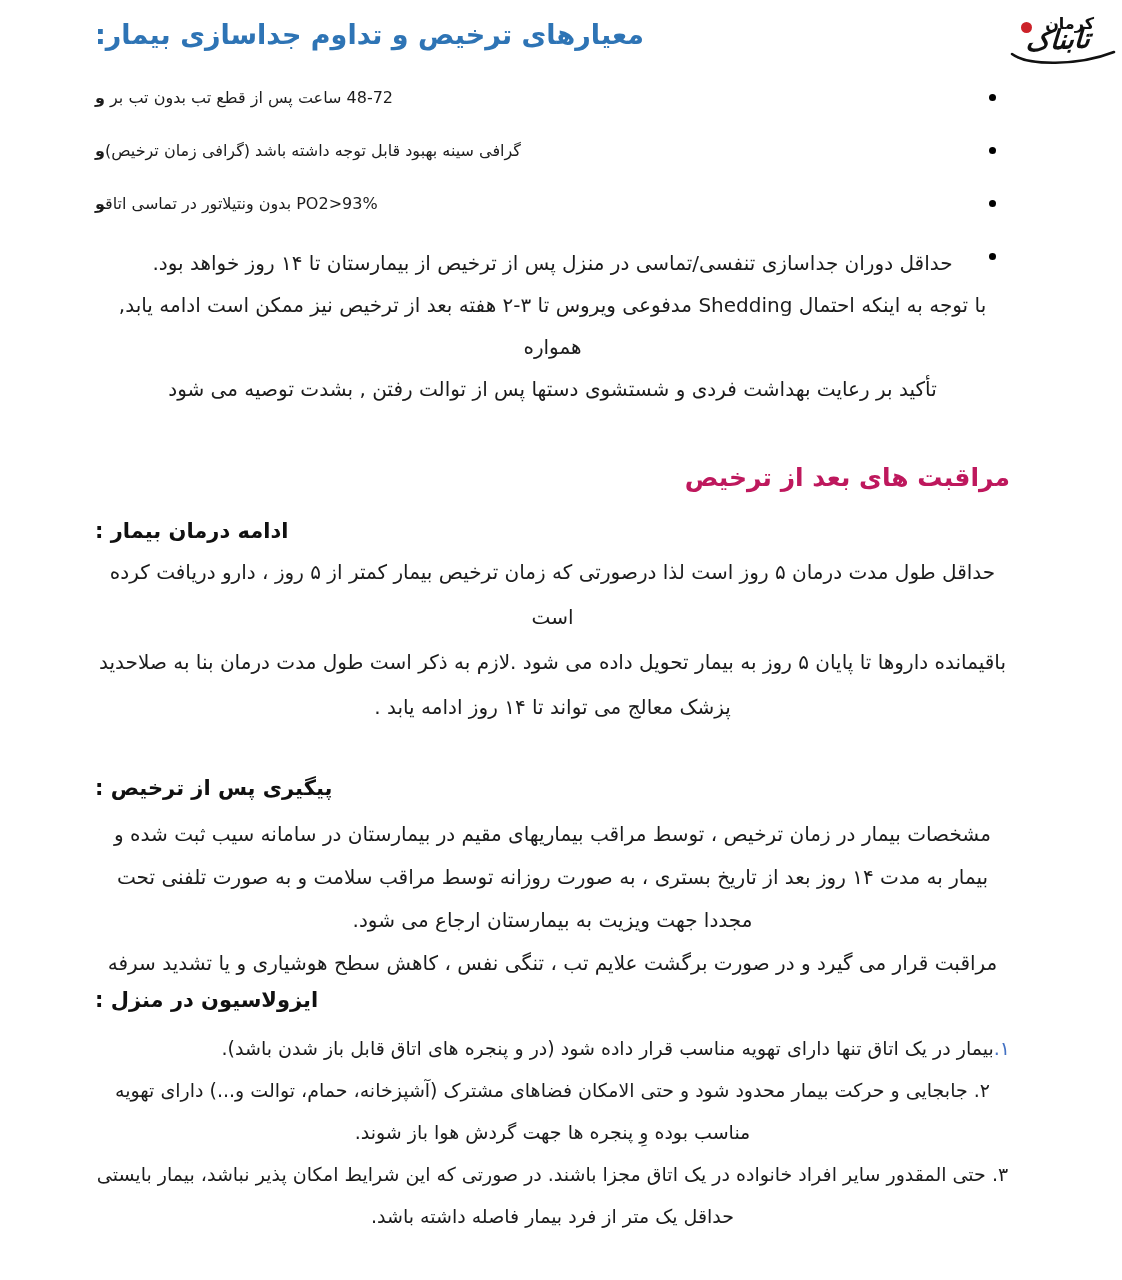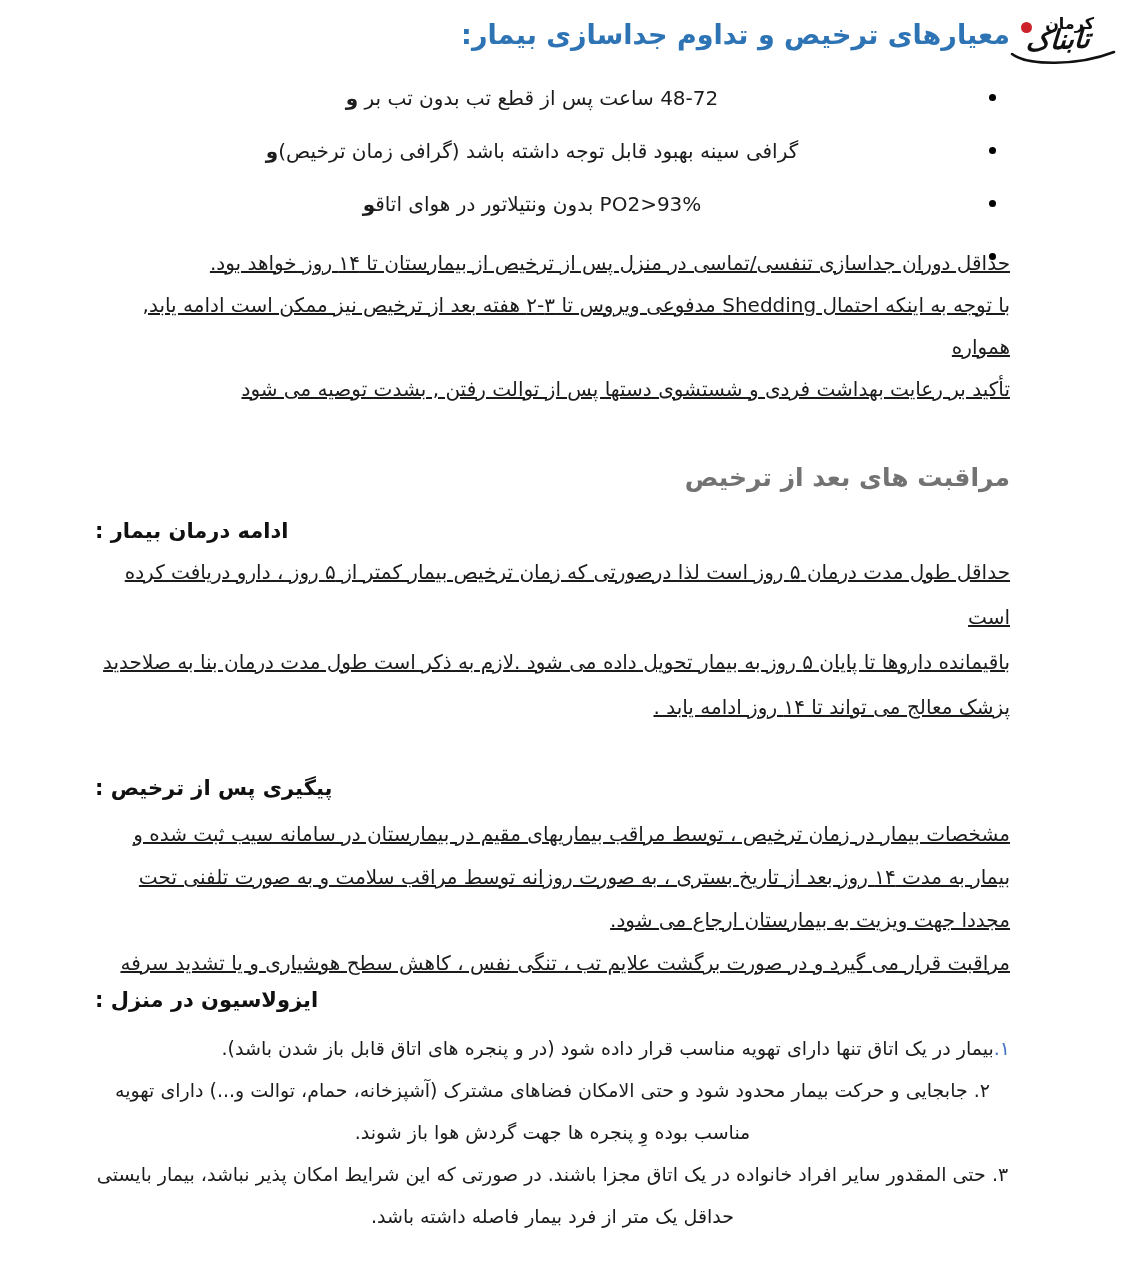--- a/index.html
+++ b/index.html
@@ -36,51 +36,51 @@
   .logo-reddot {
     position:absolute; top:16px; right:88px;
     width:11px; height:11px; border-radius:50%;
     background:#cc2229;
   }
   .logo-swash { position:absolute; left:0; bottom:2px; }
 
   
   .title {
     color:#2e74b5; font-weight:bold; font-size:27px;
-    line-height:40px; text-align:right;
+    line-height:40px; text-align:left;
   }
   .h2 {
-    color:#737373; font-weight:bold; font-size:25px;
+    color:#be185d; font-weight:bold; font-size:25px;
     line-height:36px; text-align:right; margin-top:50px;
   }
   .sub {
     color:#111; font-weight:bold; font-size:21px;
     line-height:30px; text-align:left;
   }
   .sub1 { margin-top:20px; }
   .sub2 { margin-top:43px; }
   .sub3 { margin-top:0; }
 
   
   .bullets { margin-top:28px; padding-right:14px; }
   .bullet-item {
     position:relative; padding-right:27px;
-    font-size:20px; line-height:30px; margin-bottom:23px;
-    text-align:center;
+    font-size:16px; line-height:30px; margin-bottom:23px;
+    text-align:left;
   }
   .bullet-dot {
     position:absolute; right:0; top:11px;
     width:7px; height:7px; border-radius:50%; background:#000;
   }
   .andb { font-weight:bold; }
   .ltrnum { direction:ltr; unicode-bidi:isolate; }
 
   
   .para { margin-top:4px; }
-  .para-line { font-size:20px; text-align:right;text-decoration:underline; }
+  .para-line { font-size:20px; text-align:center; }
   .p1 .para-line { line-height:42px; }
   .p2 .para-line { line-height:45px; }
   .p3 .para-line { line-height:43px; }
   .p3 { margin-top:10px; }
 
   
   .iso-list { margin-top:12px; }
   .iso-item { font-size:19px; line-height:42px; text-align:right; }
   .iso-item.centered { text-align:center; }
   .num-blue { color:#4472c4; }
@@ -107,21 +107,21 @@
 
       <div class="bullet-item">
         <span class="bullet-dot"></span><span class="ltrnum">48-72</span><span> ساعت پس از قطع تب بدون تب بر </span><span class="andb">و</span>
       </div>
 
       <div class="bullet-item">
         <span class="bullet-dot"></span><span>گرافی سینه بهبود قابل توجه داشته باشد (گرافی زمان ترخیص)</span><span class="andb">و</span>
       </div>
 
       <div class="bullet-item">
-        <span class="bullet-dot"></span><span class="ltrnum">PO2&gt;93%</span><span> بدون ونتیلاتور در هوای اتاق</span><span class="andb">و</span>
+        <span class="bullet-dot"></span><span class="ltrnum">PO2&gt;93%</span><span> بدون ونتیلاتور در تماسی اتاق</span><span class="andb">و</span>
       </div>
 
       <div class="bullet-item">
         <span class="bullet-dot"></span>
       </div>
 
     </div>
 
     <div class="para p1">
       <div class="para-line">حداقل دوران جداسازی تنفسی/تماسی در منزل پس از ترخیص از بیمارستان تا ۱۴ روز خواهد بود.</div>

